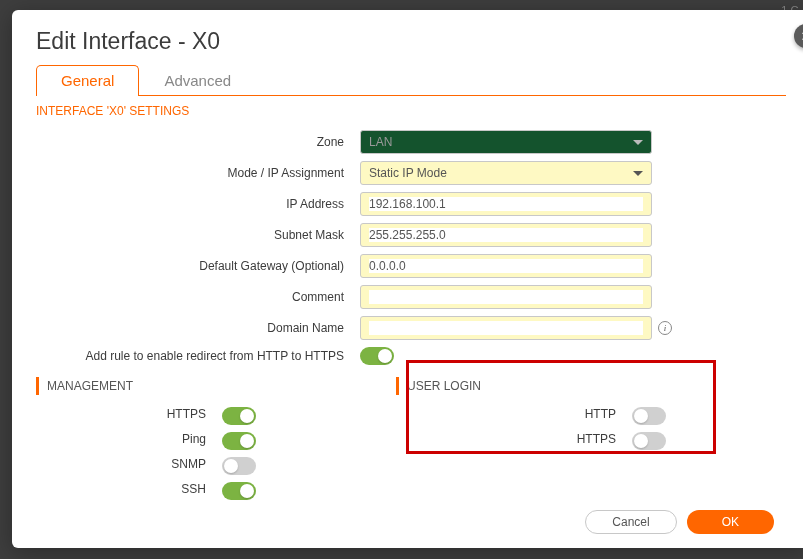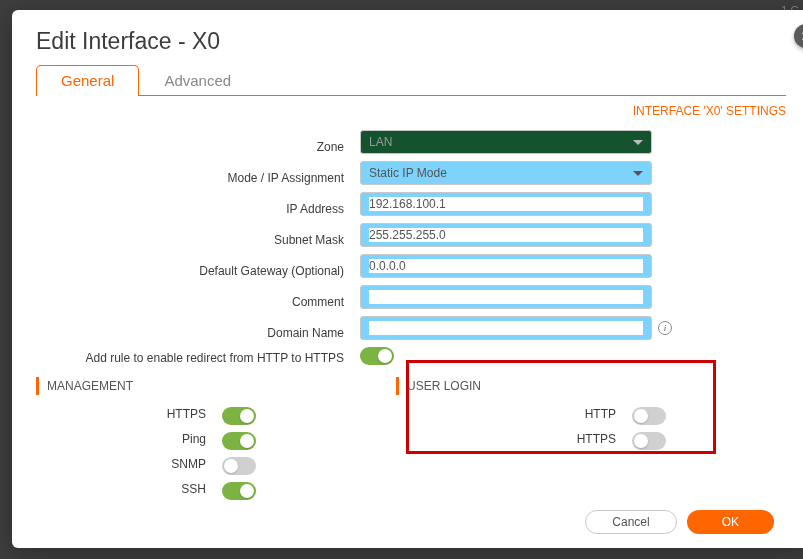--- a/index.html
+++ b/index.html
@@ -82,49 +82,48 @@
       left: 0;
       right: 0;
       height: 1px;
       background: #fff;
     }
     .section-title {
       color: #ff6600;
       font-size: 12px;
       font-weight: 500;
       margin-bottom: 12px;
-      text-align: right;
     }
     .form-area {
       padding-left: 0;
     }
     .form-row {
       display: flex;
-      align-items: flex-end;
+      align-items: center;
       margin-bottom: 7px;
     }
     .form-label {
       width: 324px;
       text-align: right;
       padding-right: 16px;
       font-size: 12px;
       color: #3c3c3c;
     }
     .form-control {
       flex: none;
     }
     .select, .text-input {
       width: 292px;
       height: 24px;
       border: 1px solid #c8c8c8;
       border-radius: 3px;
       padding: 0 8px;
       font-size: 12px;
       color: #555;
-      background: #7dd3fc;
+      background: #fef9c3;
       display: flex;
       align-items: center;
       position: relative;
     }
     .select {
       justify-content: space-between;
     }
     .select.disabled {
       background: #14532d;
       color: #999;

